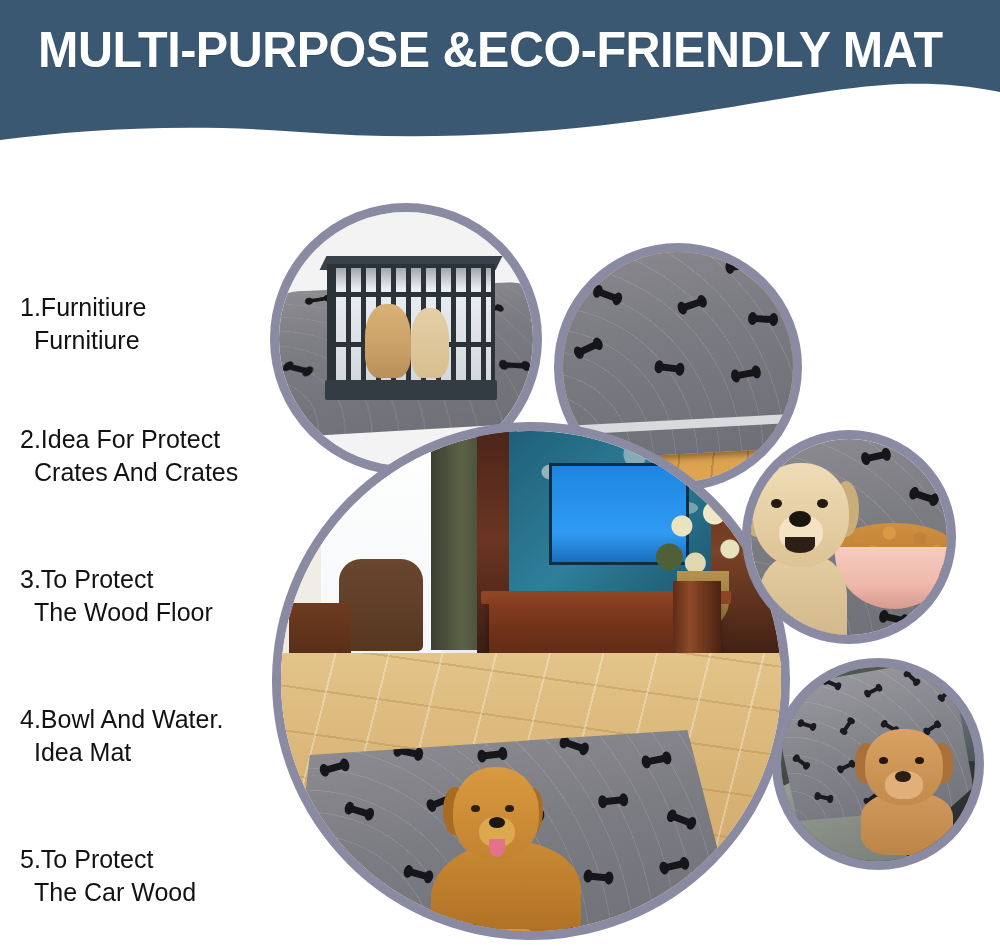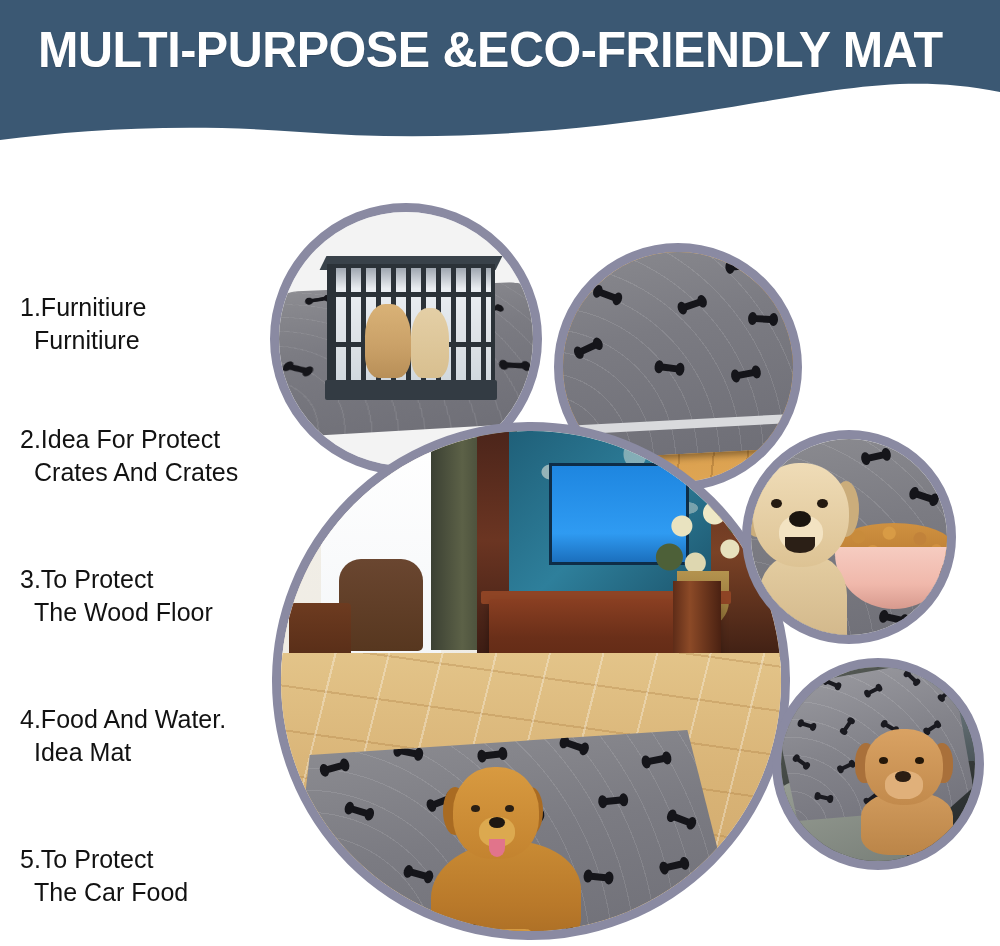--- a/index.html
+++ b/index.html
@@ -484,27 +484,27 @@
       <span>2.</span><span>Idea For Protect</span>
       <span class="f-line2">Crates And Crates</span>
     </div>
 
     <div class="feature-item fi-3">
       <span>3.</span><span>To Protect</span>
       <span class="f-line2">The Wood Floor</span>
     </div>
 
     <div class="feature-item fi-4">
-      <span>4.</span><span>Food And Water.</span>
+      <span>4.</span><span>Bowl And Water.</span>
       <span class="f-line2">Idea Mat</span>
     </div>
 
     <div class="feature-item fi-5">
       <span>5.</span><span>To Protect</span>
-      <span class="f-line2">The Car Food</span>
+      <span class="f-line2">The Car Wood</span>
     </div>
 
   </div>
 
   <div class="photo-circle" id="circle-crate">
     <div class="scene">
       <div class="mat crate-mat">
         <div class="bone" style="left:40px;  top:14px;  transform:rotate(-12deg);"></div>
         <div class="bone" style="left:150px; top:8px;   transform:rotate(16deg);"></div>
         <div class="bone" style="left:230px; top:44px;  transform:rotate(-6deg);"></div>

